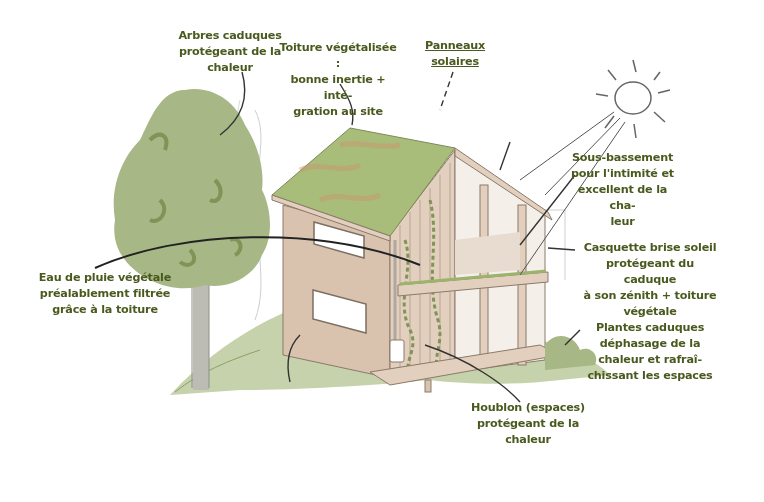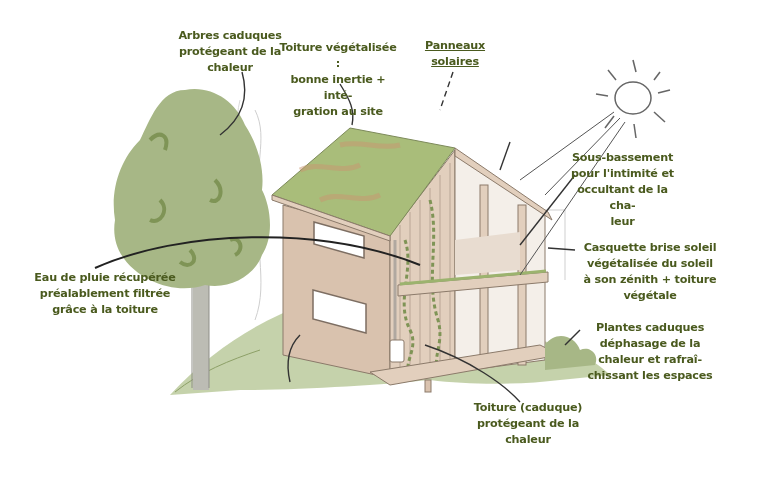--- a/index.html
+++ b/index.html
@@ -103,29 +103,29 @@
   <div class="lbl" style="left:170px;top:28px;width:120px;">Arbres caduques
 protégeant de la
 chaleur</div>
   <div class="lbl" style="left:276px;top:40px;width:124px;">Toiture végétalisée :
 bonne inertie + inté-
 gration au site</div>
   <div class="lbl" style="left:420px;top:38px;width:70px;text-decoration:underline;">Panneaux
 solaires</div>
   <div class="lbl" style="left:565px;top:150px;width:115px;">Sous-bassement
 pour l'intimité et
-occultant de la cha-
+excellent de la cha-
 leur</div>
   <div class="lbl" style="left:580px;top:240px;width:140px;">Casquette brise soleil
-végétalisée du soleil
+protégeant du caduque
 à son zénith + toiture
 végétale</div>
   <div class="lbl" style="left:585px;top:320px;width:130px;">Plantes caduques
 déphasage de la
 chaleur et rafraî-
 chissant les espaces</div>
-  <div class="lbl" style="left:30px;top:270px;width:150px;">Eau de pluie récupérée
+  <div class="lbl" style="left:30px;top:270px;width:150px;">Eau de pluie végétale
 préalablement filtrée
 grâce à la toiture</div>
-  <div class="lbl" style="left:468px;top:400px;width:120px;">Toiture (caduque)
+  <div class="lbl" style="left:468px;top:400px;width:120px;">Houblon (espaces)
 protégeant de la
 chaleur</div>
 </div>
 
 </body></html>

